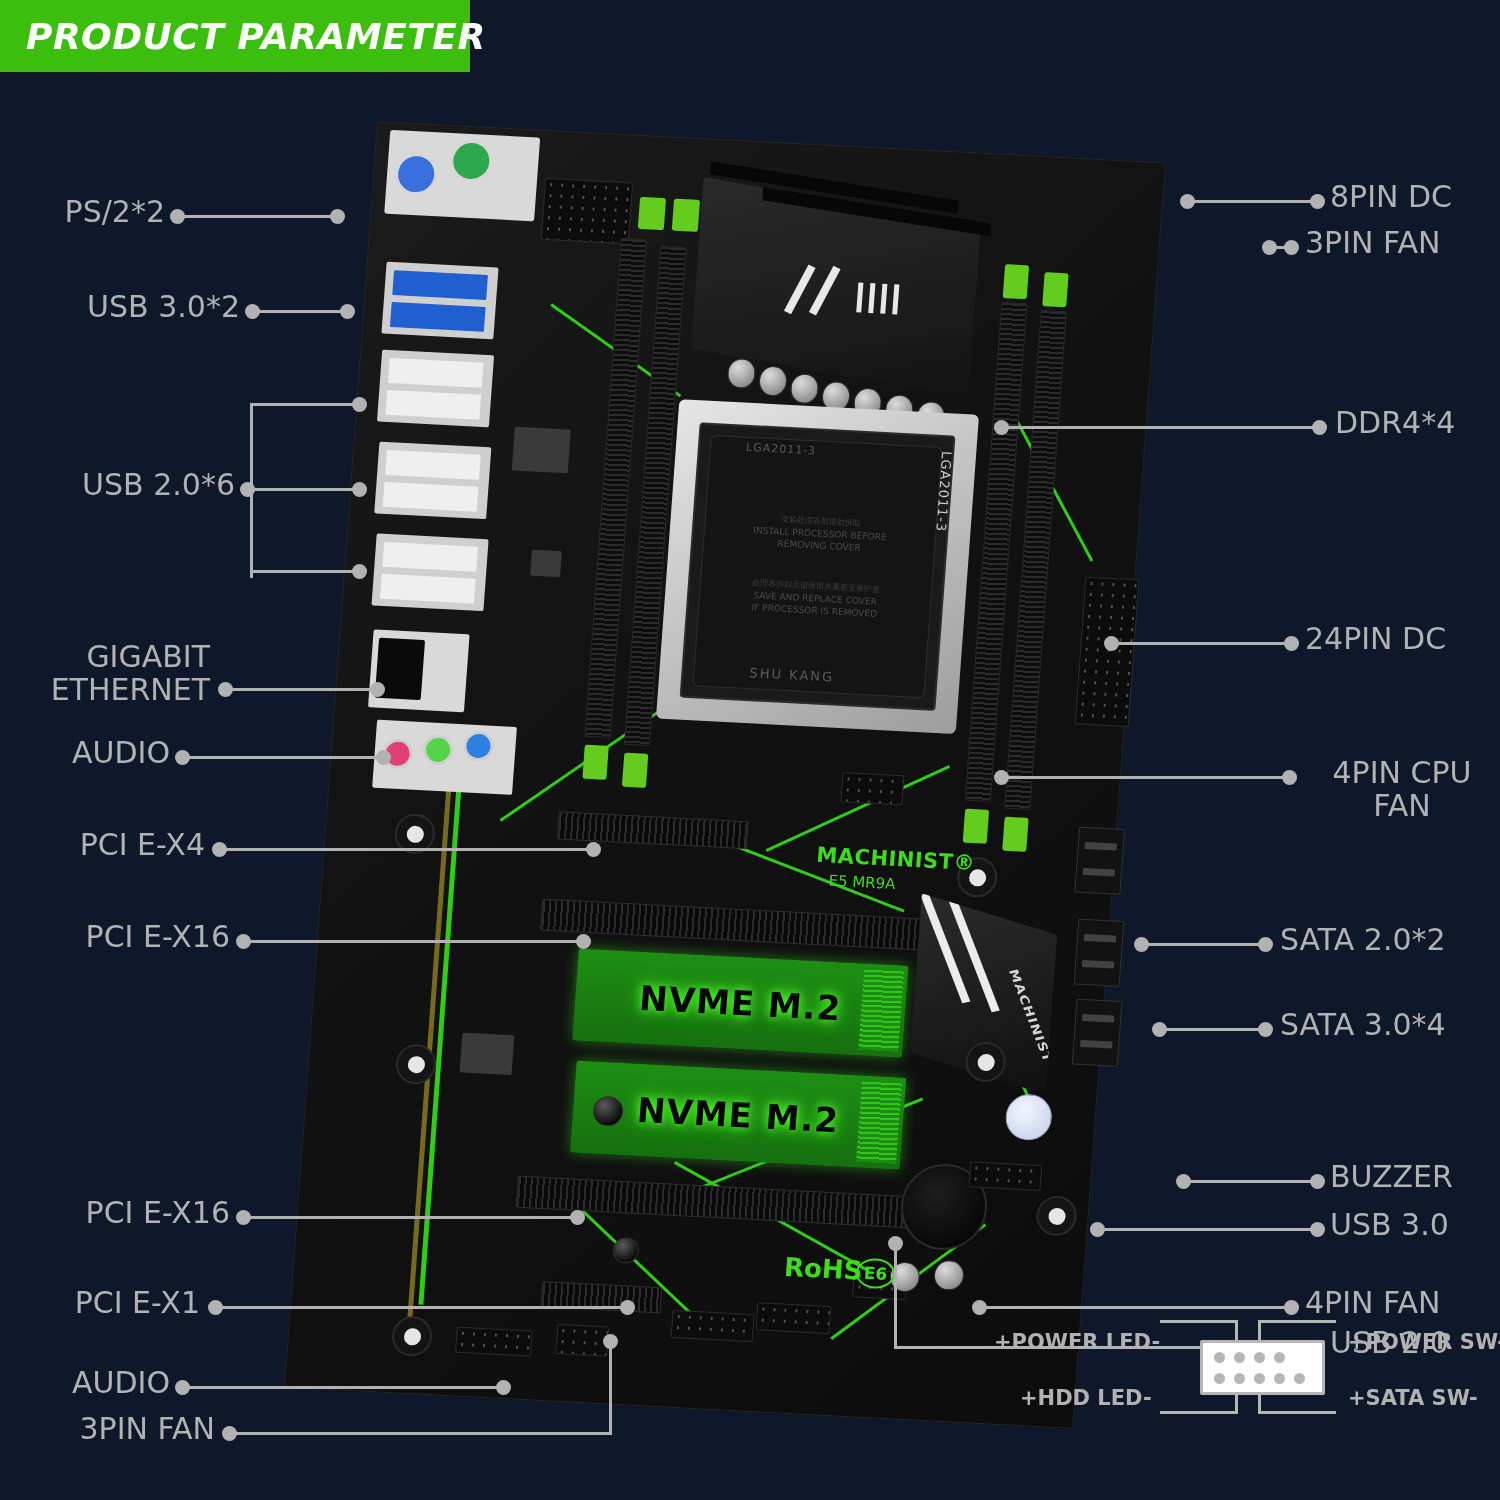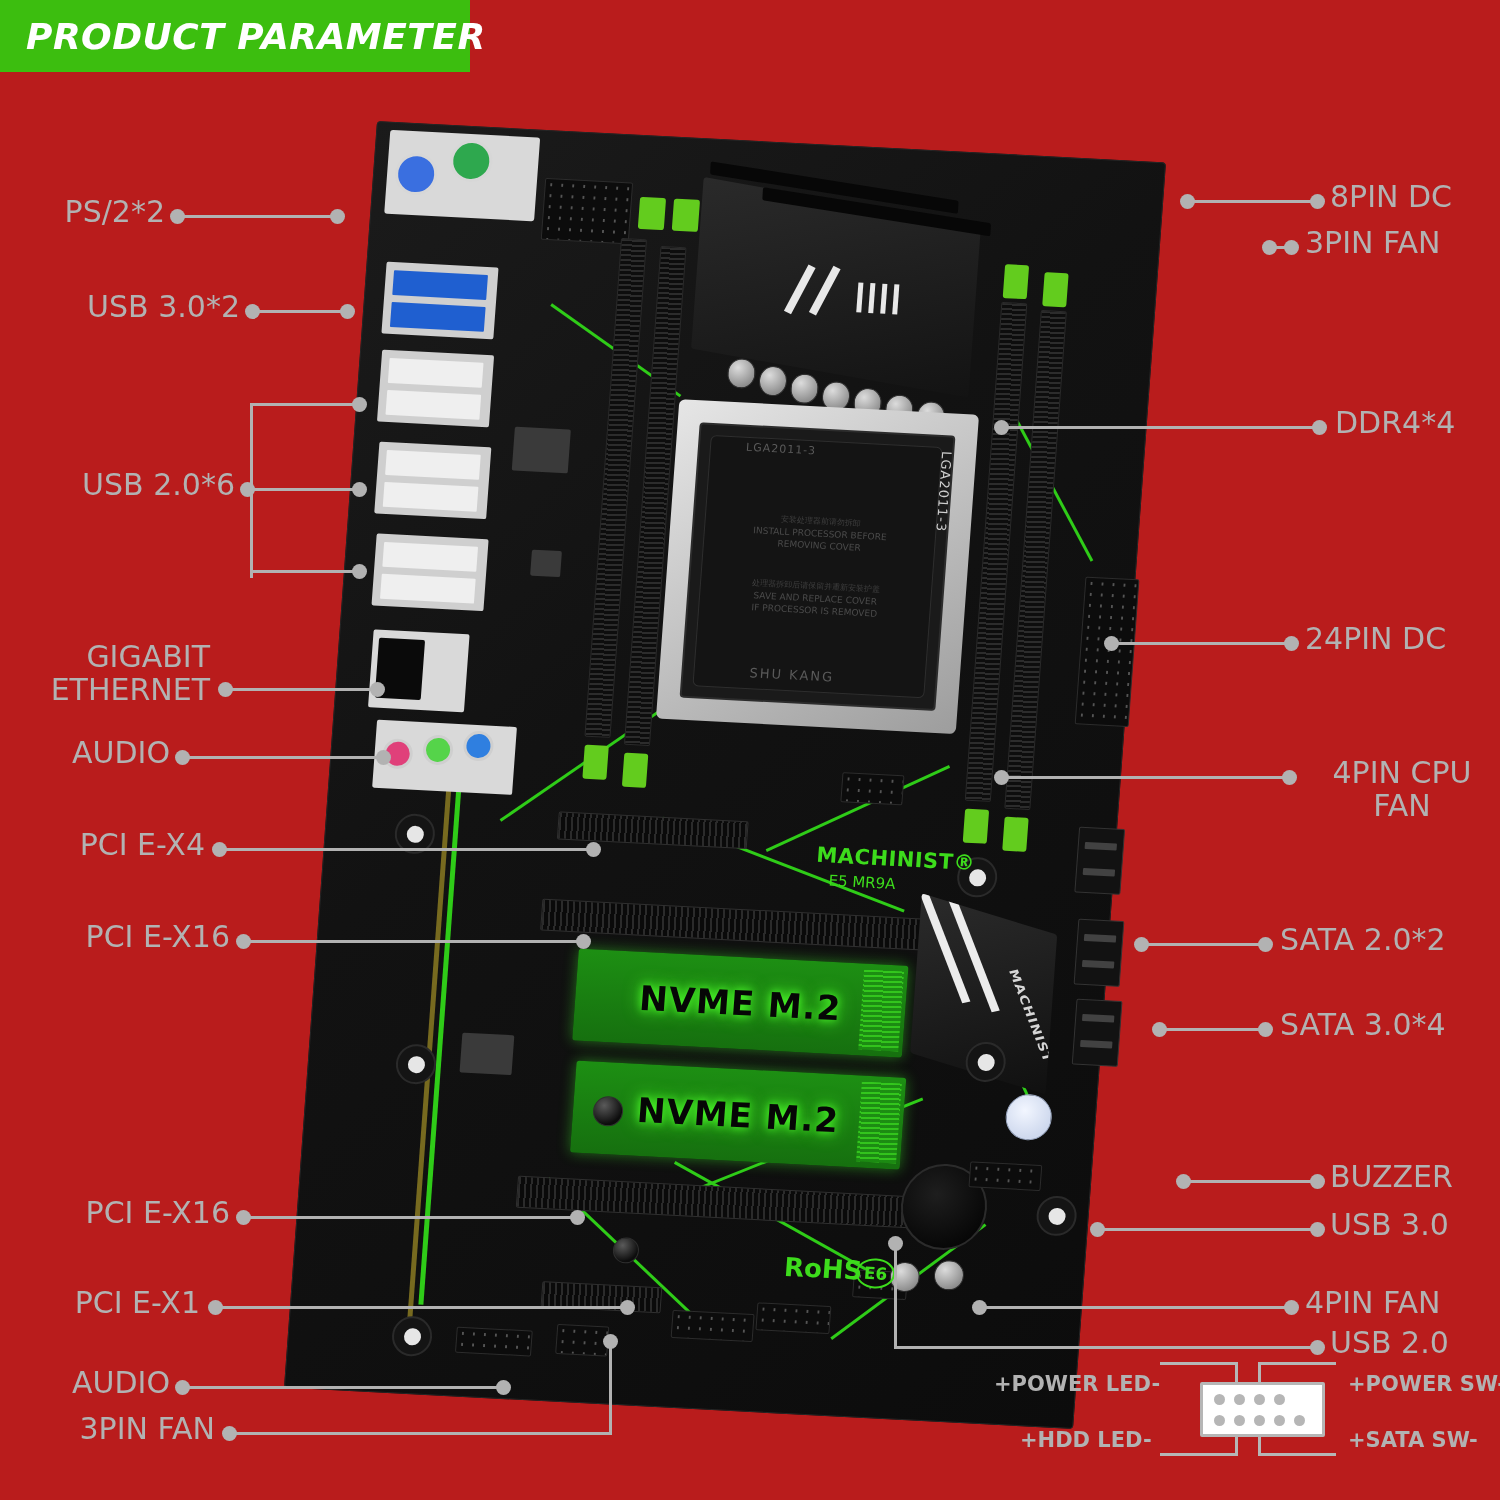--- a/index.html
+++ b/index.html
@@ -1,20 +1,20 @@
 <!DOCTYPE html>
 <html><head>
 <meta charset="utf-8">
 <title>Product Parameter</title>
 <style>
   * { margin:0; padding:0; box-sizing:border-box; }
   html,body { width:1500px; height:1500px; background:#ffffff; overflow:hidden; }
   body { font-family:"DejaVu Sans", sans-serif; }
 
-  #stage { position:relative; width:1500px; height:1500px; background:#b91c1c; }
+  #stage { position:relative; width:1500px; height:1500px; background:#0f172a; }
 
   
   .banner{
     position:absolute; left:0; top:0; width:470px; height:72px;
     background:#3cbe0f; display:flex; align-items:center;
   }
   .banner-text{
     color:#ffffff; font-style:italic; font-weight:bold;
     font-size:36px; letter-spacing:.5px; padding-left:26px;
     font-family:"DejaVu Sans", sans-serif; white-space:nowrap;
@@ -183,21 +183,21 @@
     background:radial-gradient(circle at 40% 35%,#f2f6ff,#cfd9ee 70%);
     border:1px solid #9aa7c0;
   }
   .battery{
     position:absolute; width:86px; height:86px; border-radius:50%;
     background:radial-gradient(circle at 40% 35%,#1e1e1e,#070707 75%);
     border:2px solid #2b2b2b;
   }
 
   
-  #fpanel{ position:absolute; left:1060px; top:1350px; width:420px; height:110px; }
+  #fpanel{ position:absolute; left:1060px; top:1308px; width:420px; height:110px; }
   .fp-box{
     position:absolute; left:140px; top:32px; width:125px; height:55px;
     border:3px solid #b6b6b6; border-radius:2px; background:#fff;
   }
   .fp-pin{ position:absolute; width:11px; height:11px; border-radius:50%; background:#b6b6b6; }
   .fp-bracket{ position:absolute; border:3px solid #b6b6b6; }
   .fp-lbl{
     position:absolute; color:#b2b2b2; font-size:21px; font-weight:bold;
     font-family:"DejaVu Sans", sans-serif; white-space:nowrap;
   }

